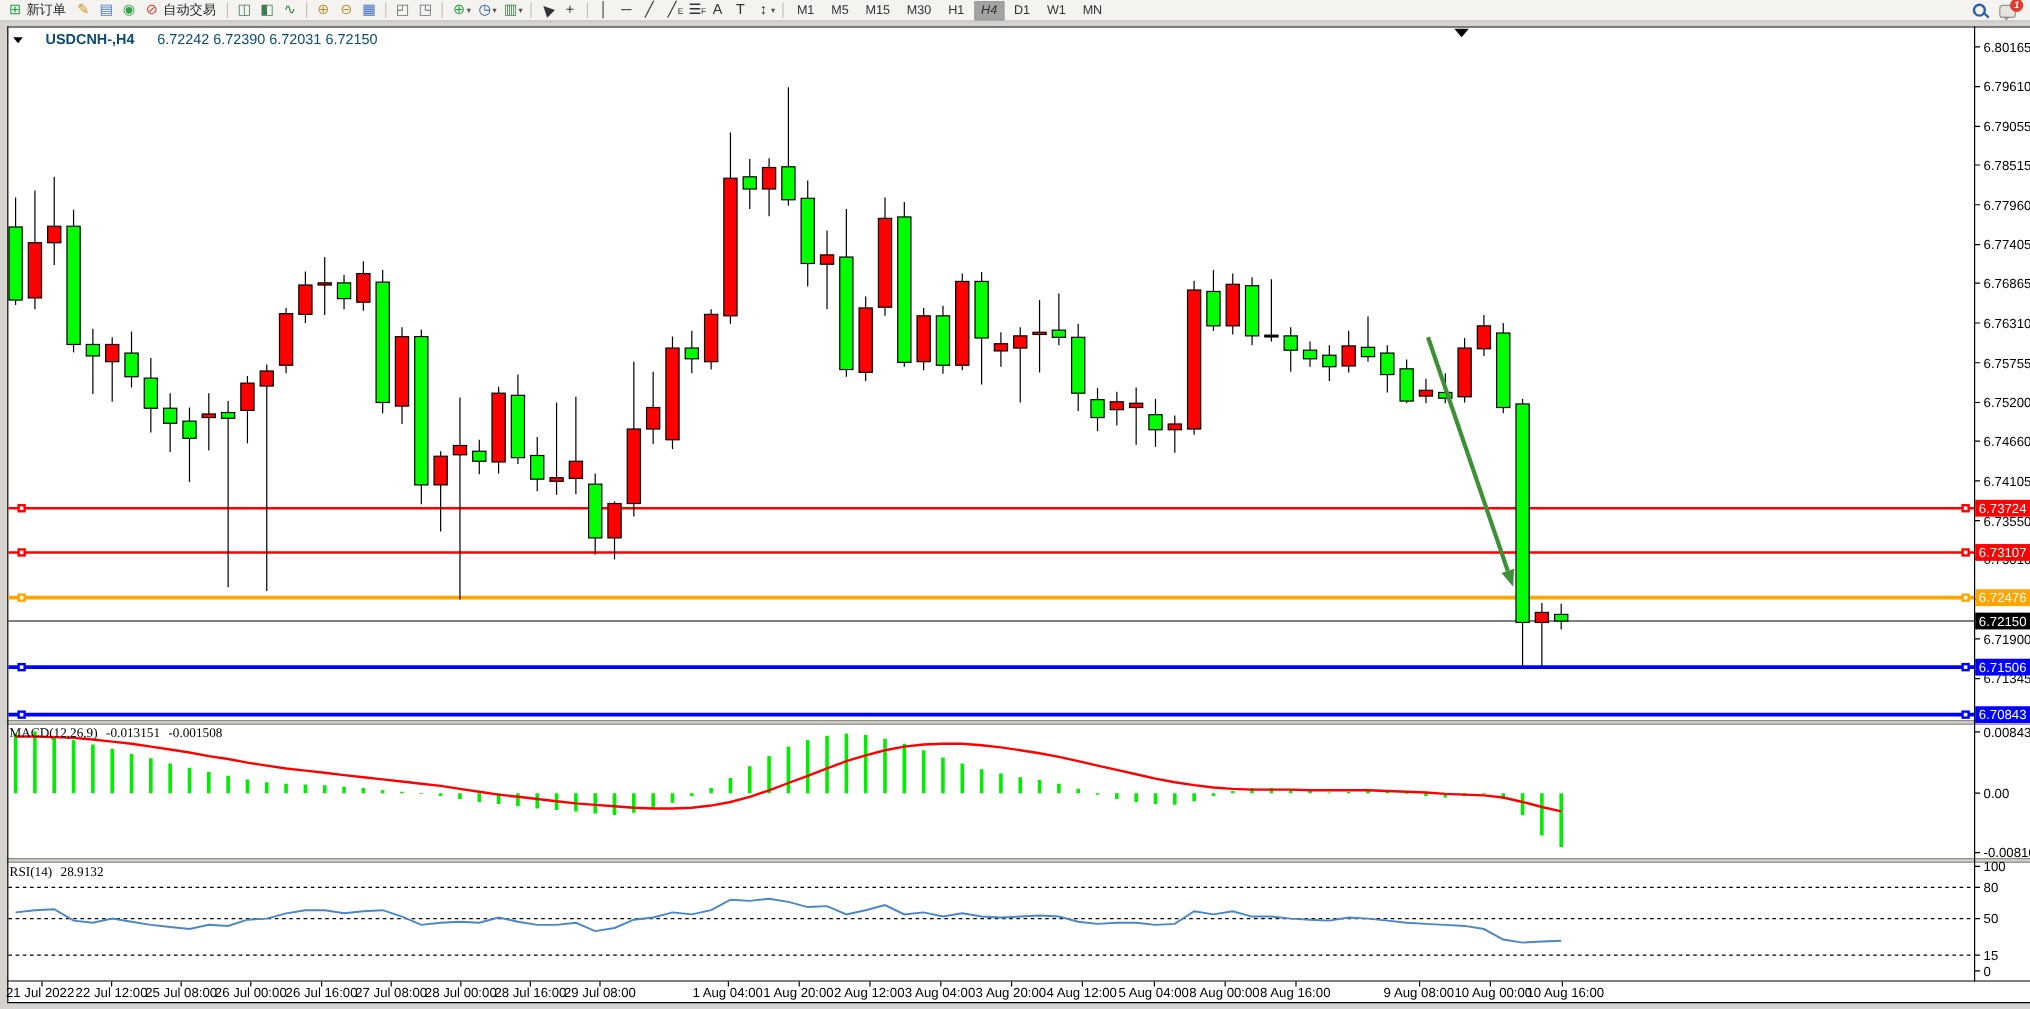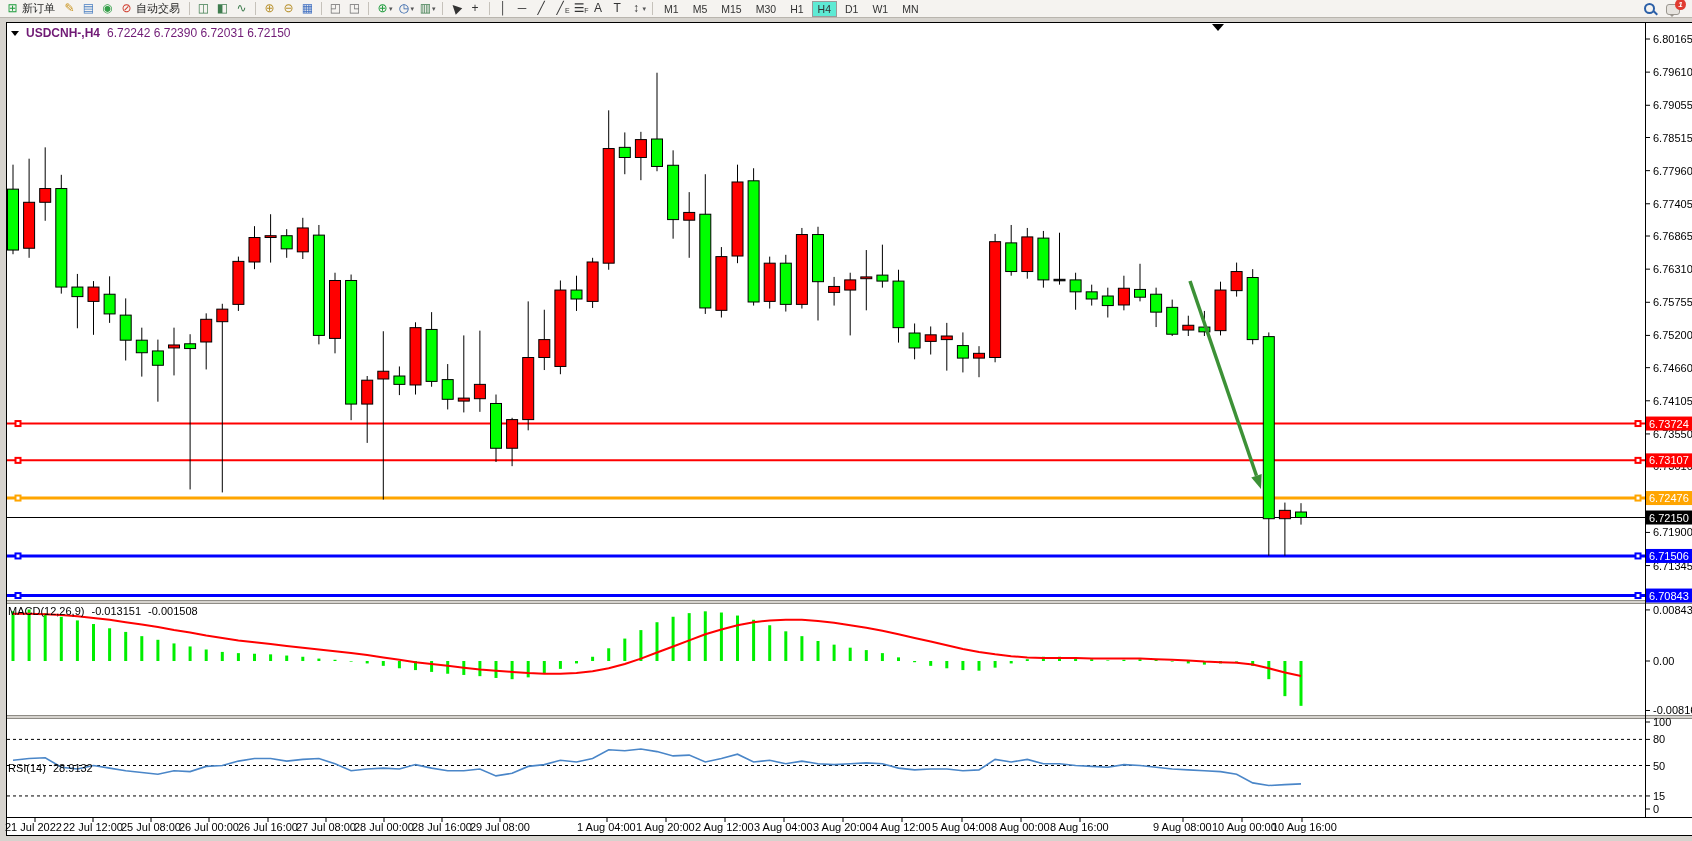--- a/index.html
+++ b/index.html
@@ -20,41 +20,41 @@
     font-size:12px;flex:0 0 auto;position:relative;cursor:default;
   }
   .tb-ico .glyph{display:inline-block;}
   .tb-ico .sub{position:absolute;right:0;bottom:-1px;font-size:7px;color:#333;}
   .tb-txt{margin:0 5px 0 0;color:#1d1d1d;flex:0 0 auto;}
   .caret{font-size:7px;color:#555;margin:0 2px 0 -3px;flex:0 0 auto;}
   .tf{
     padding:0 5px;height:14px;line-height:14px;color:#333;margin:0 1px;
     border:1px solid transparent;flex:0 0 auto;font-size:10.5px;
   }
-  .tf.active{background:#5eead4;border:1px solid #9a9a9a;}
+  .tf.active{background:#a3a3a3;border:1px solid #9a9a9a;font-style:italic;}
   .tb-right{margin-left:auto;margin-right:8px;display:flex;align-items:center;gap:8px;}
   .mag{position:relative;width:16px;height:16px;display:inline-block;}
   .mag i{position:absolute;display:block;}
   .mag .mag-c{left:2px;top:2px;width:7px;height:7px;border:2px solid #2b5fa7;border-radius:50%;}
   .mag .mag-h{left:11px;top:11px;width:5px;height:2px;background:#2b5fa7;transform:rotate(45deg);}
   .chat{position:relative;width:18px;height:15px;display:inline-block;}
   .chat .bubble{position:absolute;left:0;top:3px;width:12px;height:9px;background:#e7e4df;border:1px solid #9a968f;border-radius:3px;}
   .chat .tail{position:absolute;left:3px;top:13px;width:0;height:0;border-left:3px solid transparent;border-right:3px solid transparent;border-top:3px solid #9a968f;}
   .chat .badge{
     position:absolute;right:-2px;top:-2px;width:11px;height:11px;border-radius:50%;
     background:#e03c31;color:#fff;font-size:8px;line-height:11px;text-align:center;font-weight:bold;
   }
   
   .chart-title{
-    position:absolute;left:11px;top:26px;font-size:12px;font-weight:600;color:#701a75;
-    display:flex;align-items:center;gap:7px;z-index:3;
+    position:absolute;left:11px;top:26px;font-size:12px;font-weight:600;color:#0c4a6e;
+    display:flex;align-items:center;gap:19px;z-index:3;
   }
   .tri{width:0;height:0;border-left:4px solid transparent;border-right:4px solid transparent;border-top:5px solid #000;}
   .pane-label{position:absolute;font-size:11px;color:#000;z-index:3;}
-  .pane-label span{margin-right:4px;}
+  .pane-label span{margin-right:4px;font-family:Liberation Serif, serif;}
   #chart-svg{position:absolute;left:0;top:0;z-index:1;}
   svg text{font-family:"Liberation Sans",sans-serif;}
 </style>
 </head>
 <body>
 
 <div class="toolbar">
   <span id="tb-icons" style="display:flex;align-items:center;">
       <span class="tb-ico" style="color: rgb(30, 156, 61);"><span class="glyph">⊞</span></span>
       <span class="tb-txt">新订单</span>
@@ -521,16 +521,16 @@
   <span>USDCNH-,H4</span>
   <span style="font-weight:400;">6.72242 6.72390 6.72031 6.72150</span>
 </div>
 
 <div class="pane-label" style="left:8px;top:605px;">
   <span>MACD(12,26,9)</span>
   <span>-0.013151</span>
   <span>-0.001508</span>
 </div>
 
-<div class="pane-label" style="left:8px;top:721px;margin-top:41px;">
+<div class="pane-label" style="left:8px;top:721px;">
   <span>RSI(14)</span>
   <span>28.9132</span>
 </div>
 
 </body></html>

